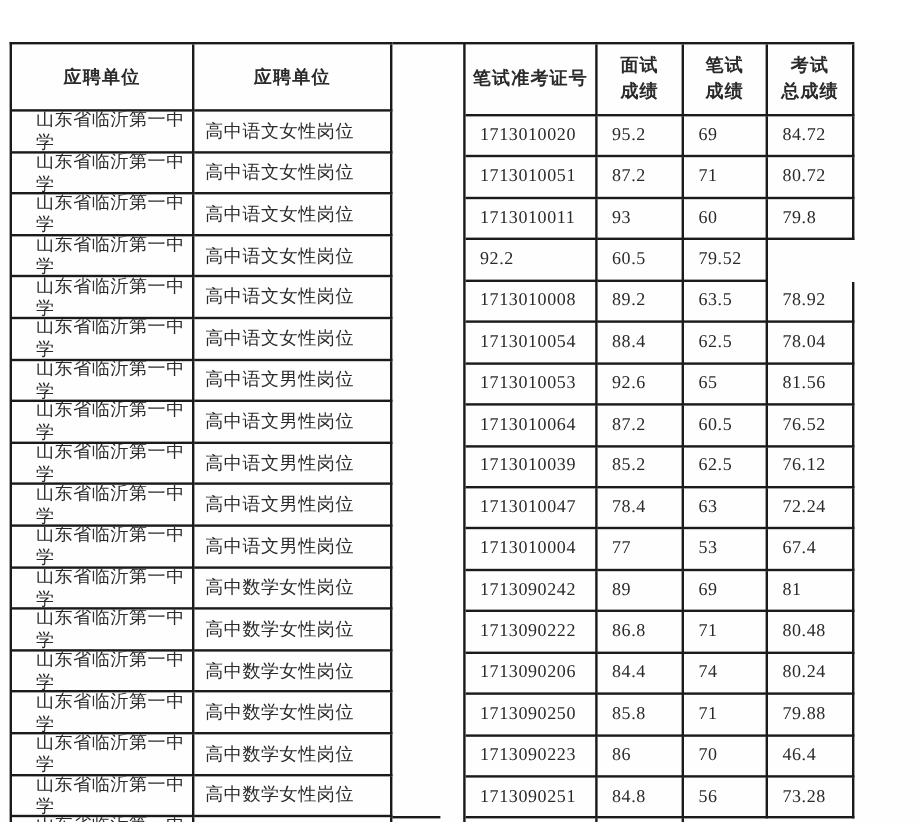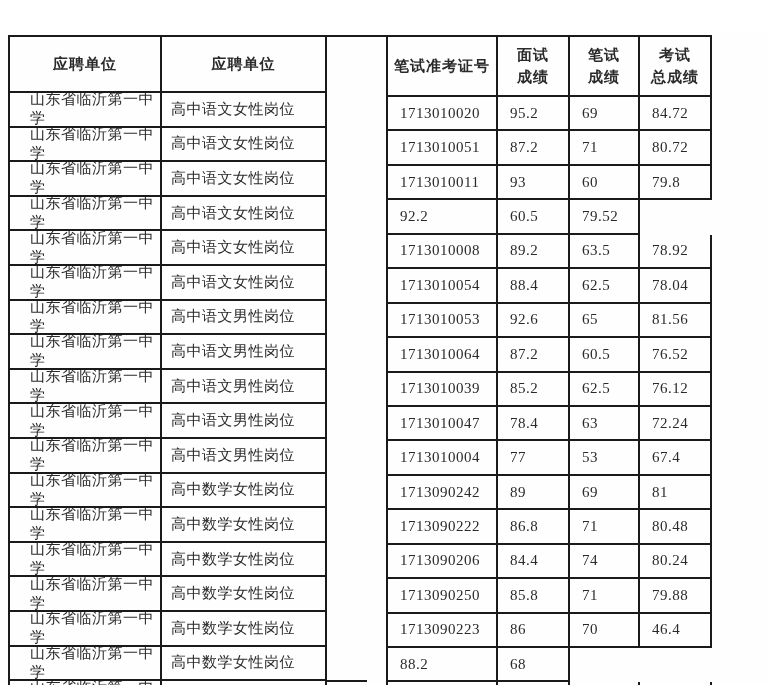--- a/index.html
+++ b/index.html
@@ -263,20 +263,26 @@
     <div class="cell">79.88</div>
   </div>
 
   <div class="rrow data">
     <div class="cell">1713090223</div>
     <div class="cell">86</div>
     <div class="cell">70</div>
     <div class="cell">46.4</div>
   </div>
 
+  <div class="rrow data">
+    <div class="cell">1713090251</div>
+    <div class="cell">84.8</div>
+    <div class="cell">56</div>
+    <div class="cell">73.28</div>
+  </div>
 
   <div class="rrow data">
     <div class="cell">88.2</div>
     <div class="cell">68</div>
   </div>
 </div>
     <div class="rrow partial">
       <div class="cell"></div>
       <div class="cell"></div>
       <div class="cell"></div>

